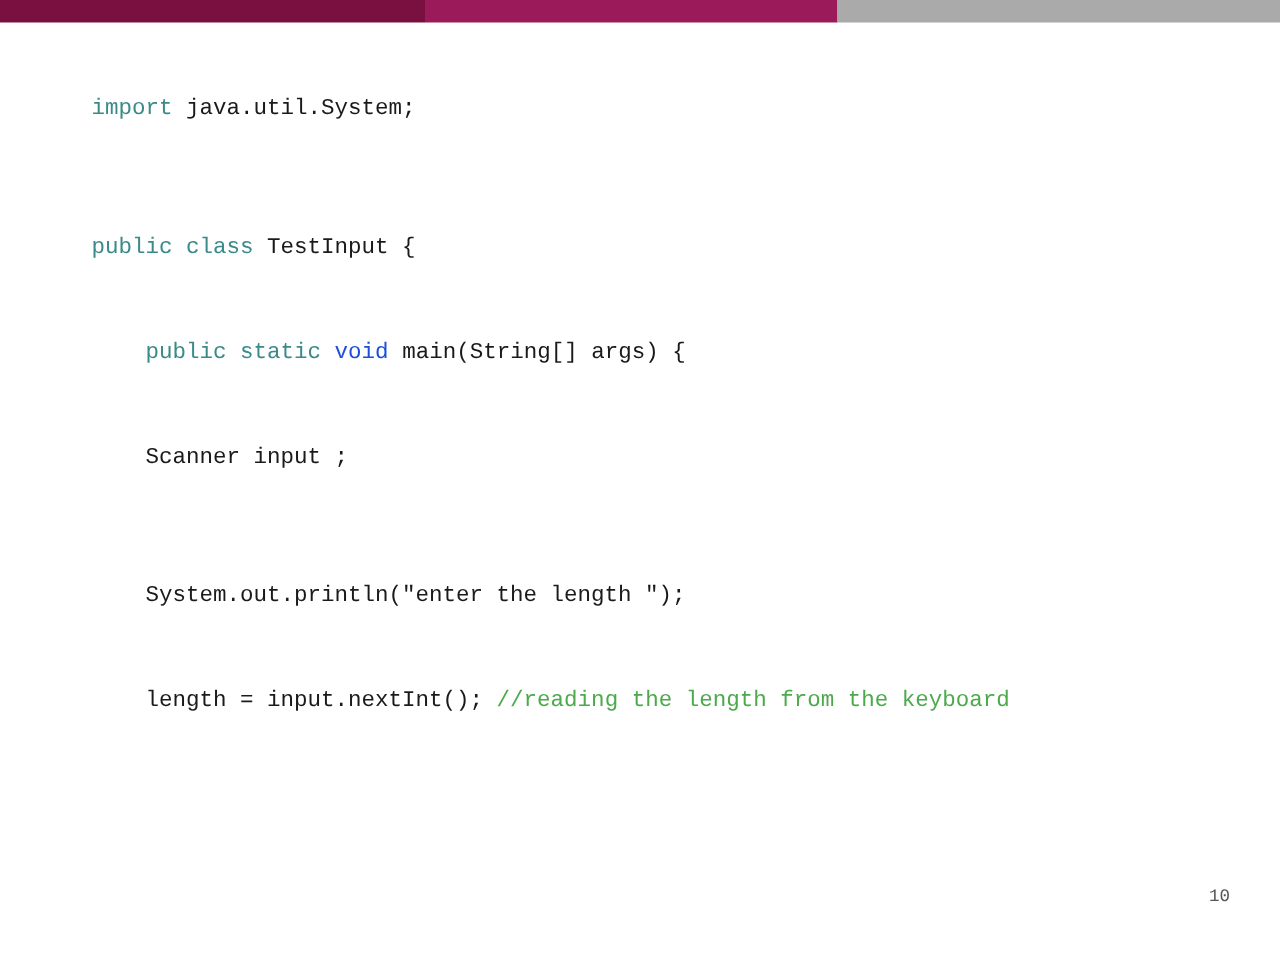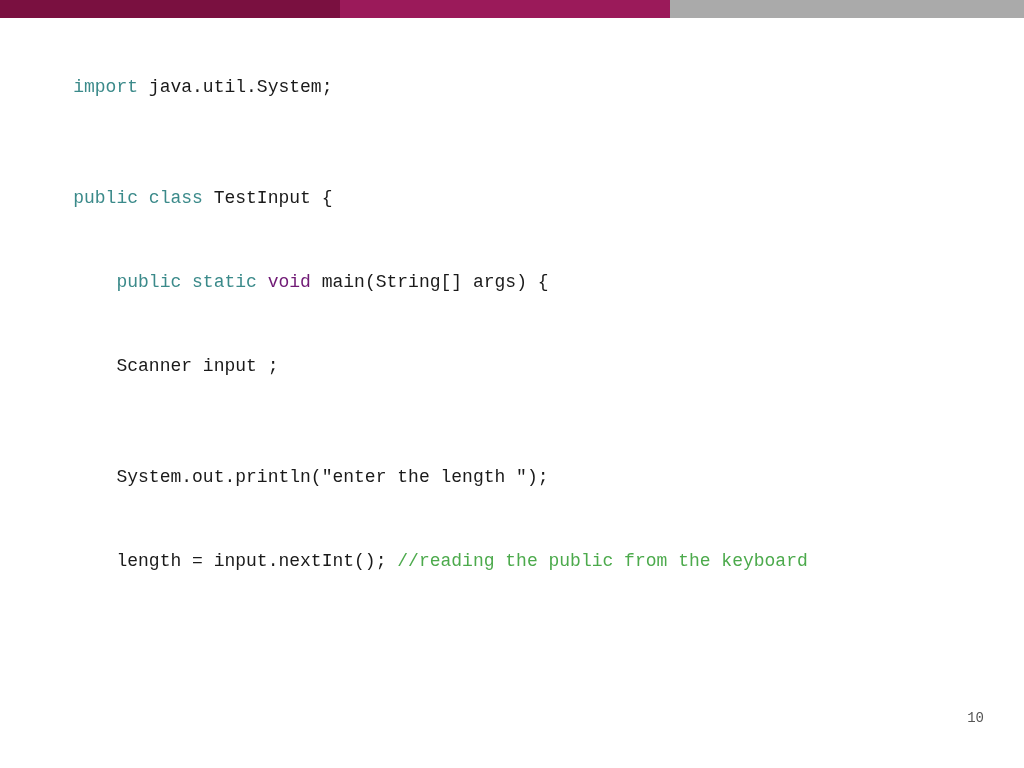--- a/index.html
+++ b/index.html
@@ -49,21 +49,21 @@
 
     .code-line {
       display: block;
       white-space: pre;
     }
 
     .kw-import { color: #3b8a8a; }
     .kw-public { color: #3b8a8a; }
     .kw-class { color: #3b8a8a; }
     .kw-static { color: #3b8a8a; }
-    .kw-void { color: #701a75; font-family: Liberation Mono, monospace; }
+    .kw-void { color: #1d4ed8; font-family: Liberation Mono, monospace; }
     .kw-new { color: #3b8a8a; }
     .kw-int { color: #3b8a8a; }
 
     .text-black { color: #1a1a1a; }
     .comment { color: #4caa4c; }
 
     .page-number {
       position: absolute;
       bottom: 42px;
       right: 40px;
@@ -104,18 +104,18 @@
 
 
 
   <span class="code-line">&nbsp;</span>
 
   <span class="code-line">
     <span class="text-black">    System.out.println("enter the length ");</span>
   </span>
 
   <span class="code-line">
-    <span class="text-black">    length = input.nextInt();</span><span class="comment"> //reading the public from the keyboard</span>
+    <span class="text-black">    length = input.nextInt();</span><span class="comment"> //reading the length from the keyboard</span>
   </span>
 
 </div>
 
 <div class="page-number">10</div>
 
 </body></html>

